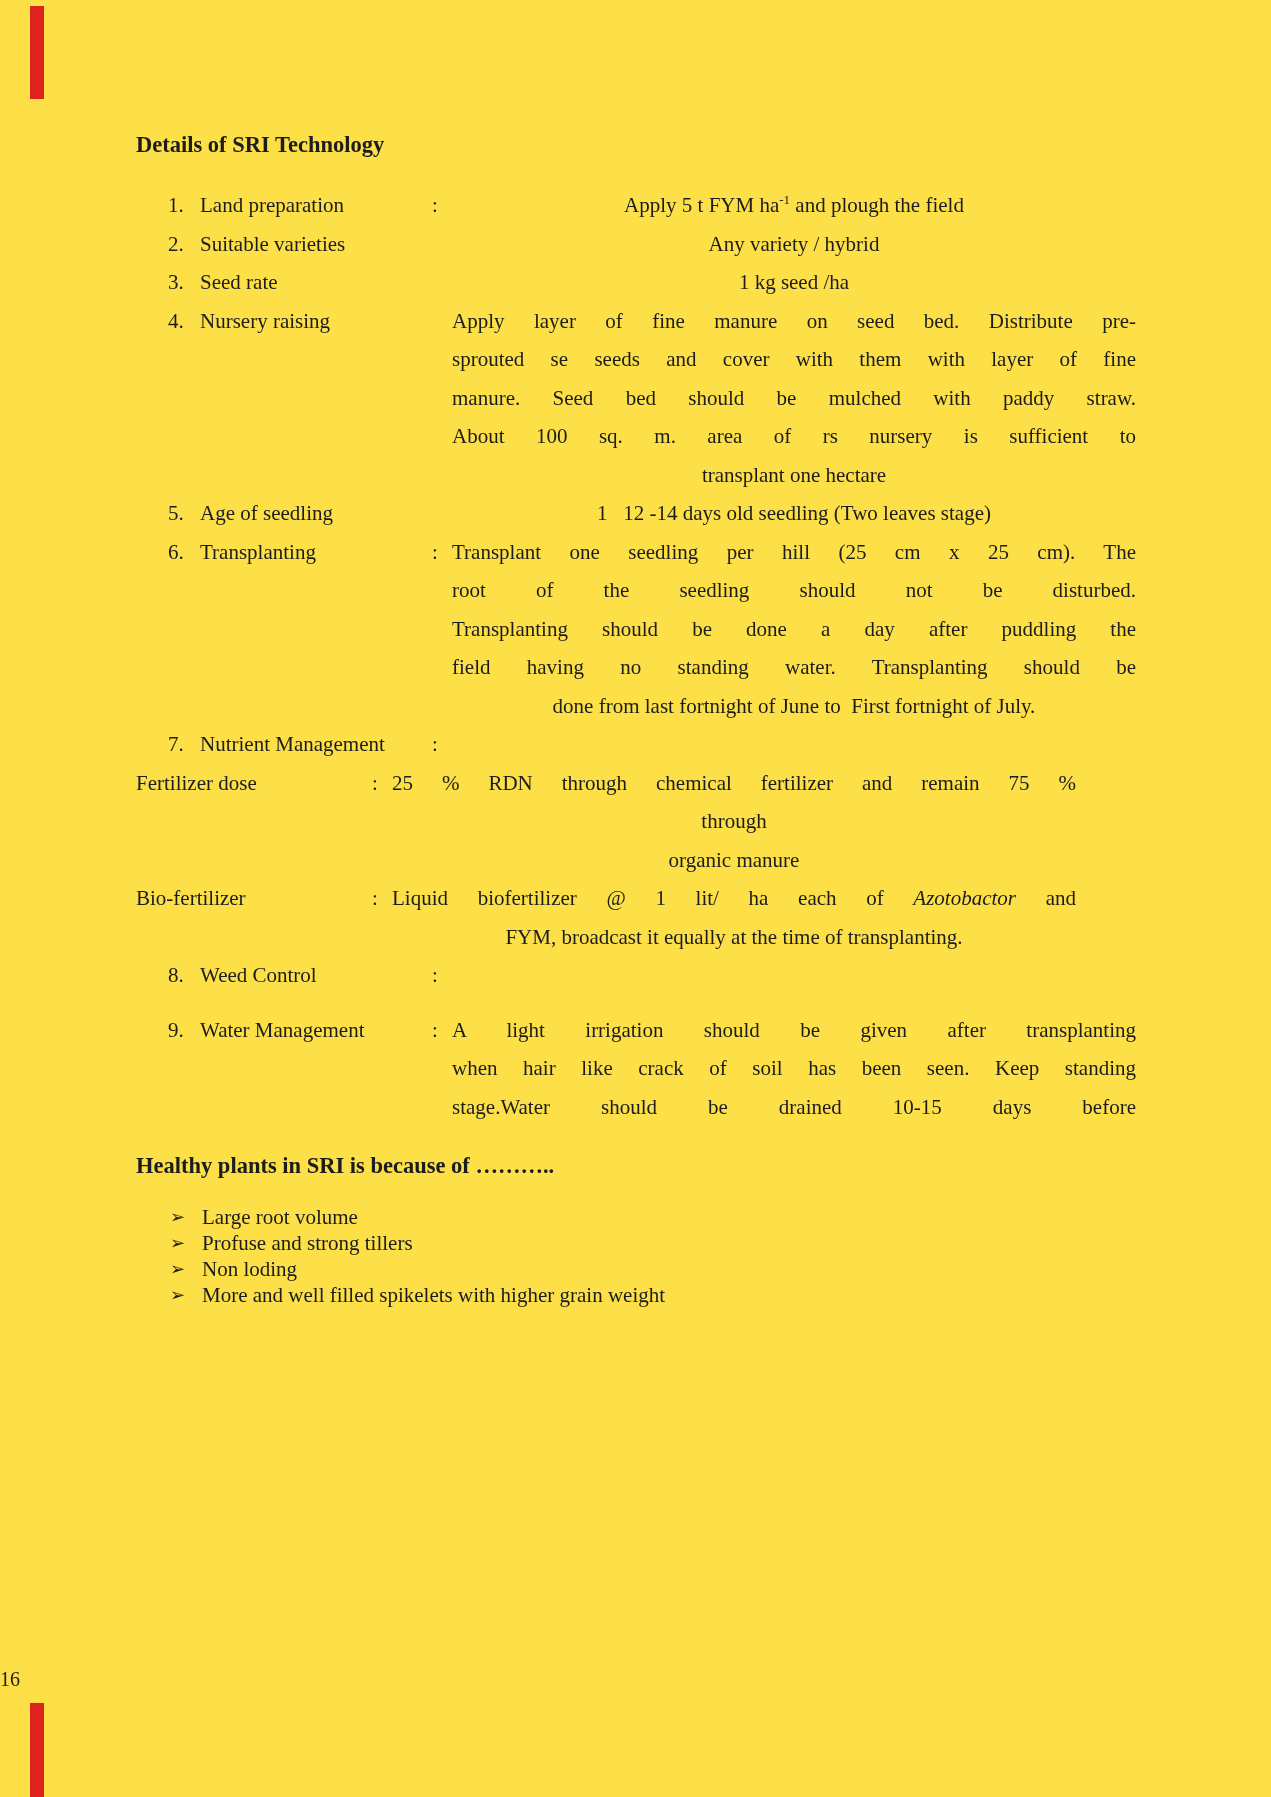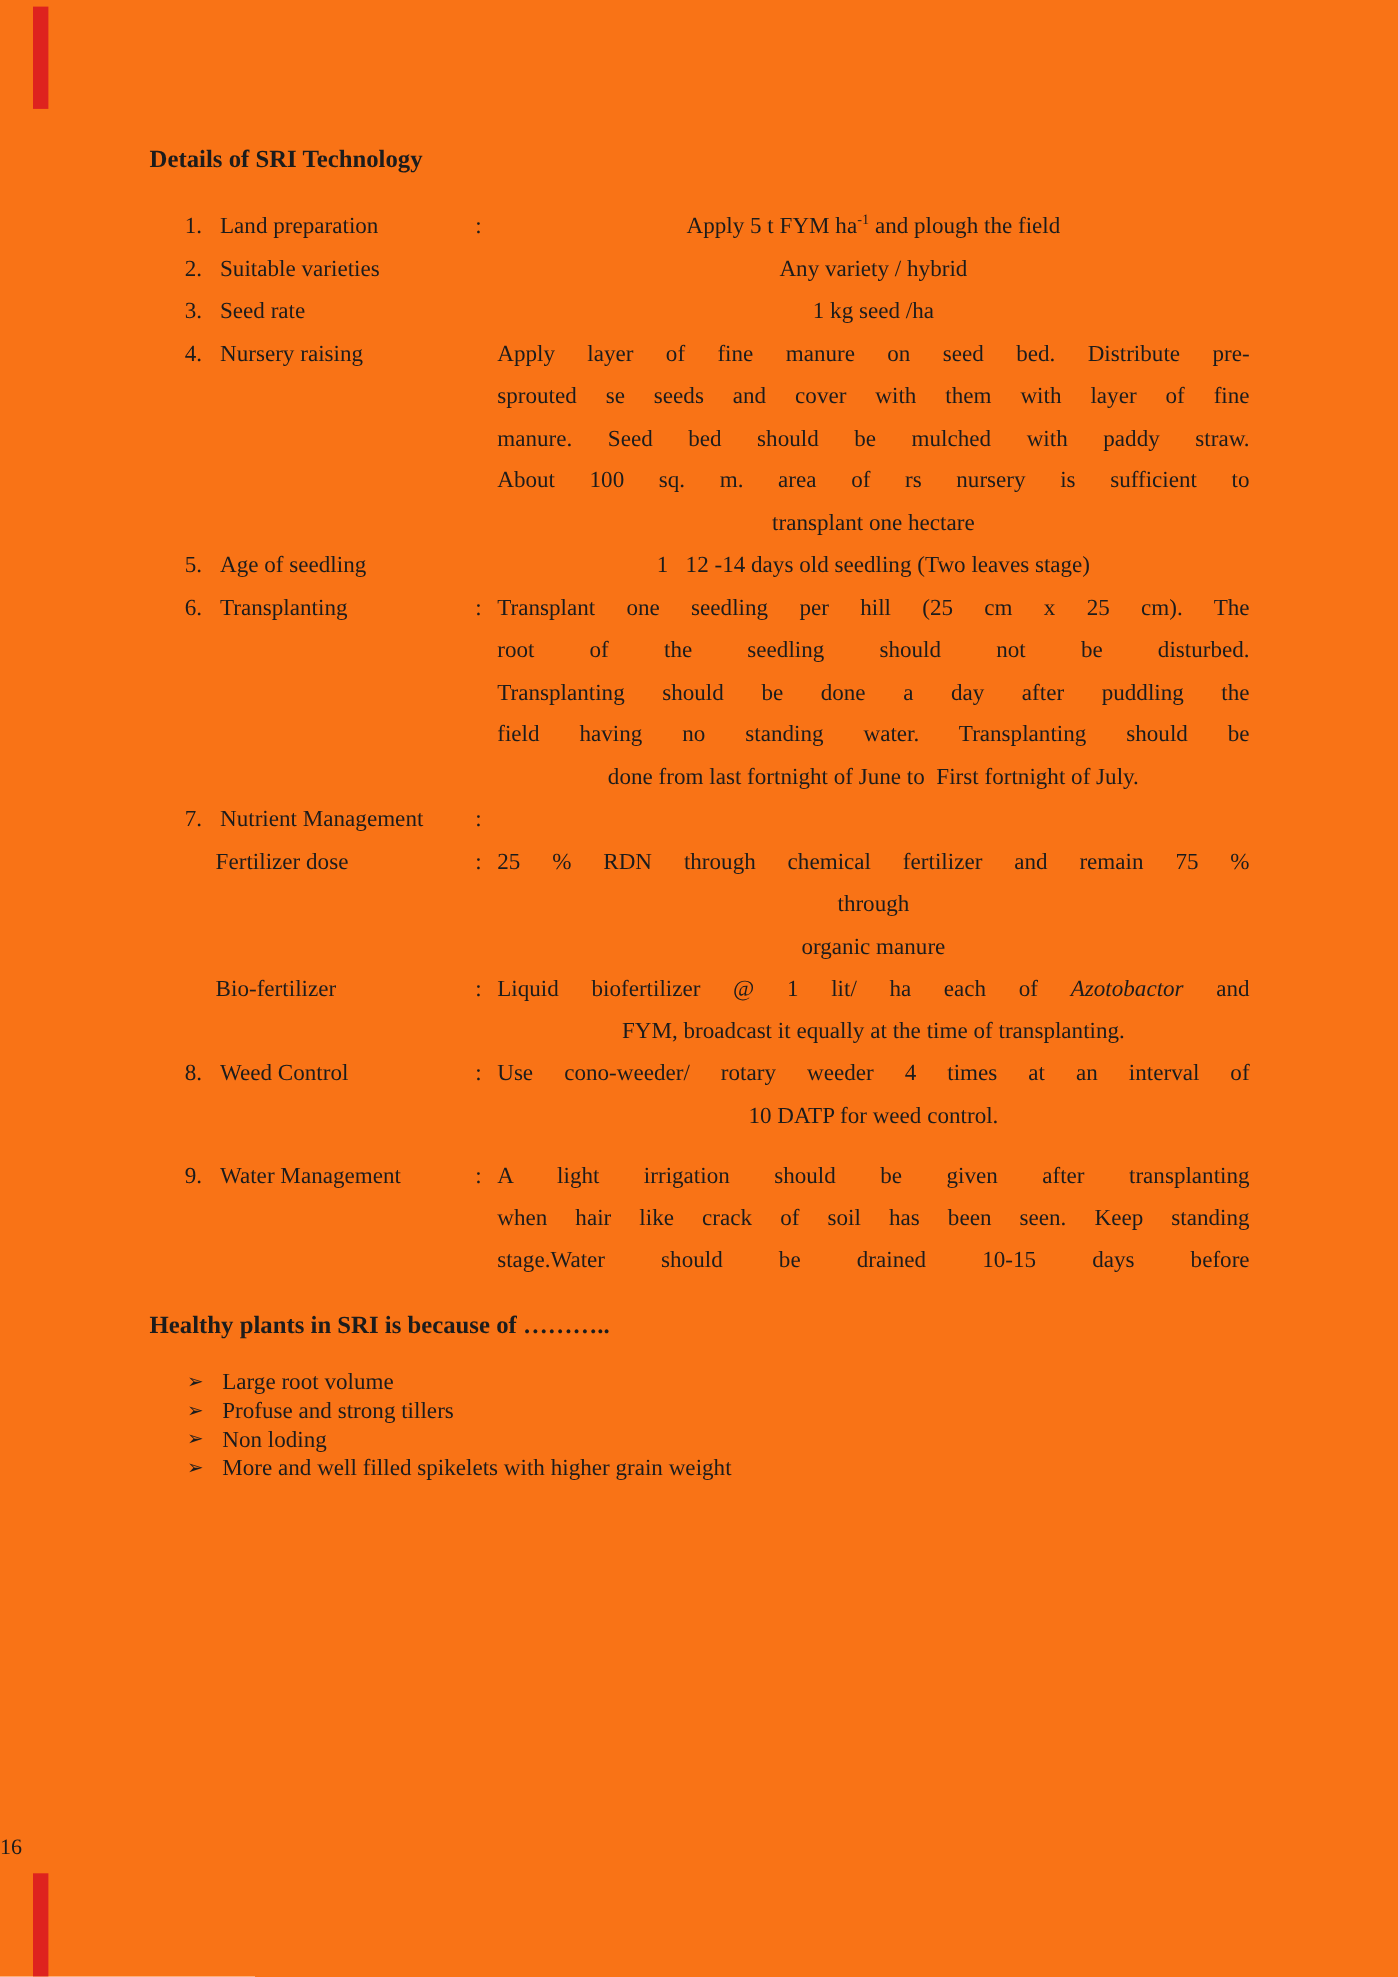--- a/index.html
+++ b/index.html
@@ -1,19 +1,19 @@
 <!DOCTYPE html>
 <html><head>
 <meta charset="utf-8">
 <style>
   html,body { margin:0; padding:0; background:#ffffff; }
   .page {
     position:relative;
     width:1271px; height:1797px;
-    background:#f97316;
+    background:#fde047;
     font-family:"Liberation Serif","DejaVu Serif",serif;
     color:#1c1c1c;
     overflow:hidden;
   }
   .red-bar {
     position:absolute;
     left:30px; width:14px;
   }
   .red-bar.top { top:6px; height:93px; }
   .red-bar.bottom { top:1703px; height:94px; }
@@ -24,21 +24,21 @@
     width:1004px;
   }
   .doc-title {
     font-size:22.5px; font-weight:bold;
     line-height:30px;
   }
   .list { margin-top:26px; }
   .row { display:flex; align-items:flex-start; font-size:21px; line-height:38.5px; }
   .row .num   { width:32px;  margin-left:32px; flex:none; }
   .row .label { width:232px; flex:none; }
-  .row.sub .label { width:236px; margin-left:60px; }
+  .row.sub .label { width:236px; }
   .row .colon { width:20px;  flex:none; }
   .row .desc  { width:684px; flex:none; }
   .line { text-align:center; white-space:pre-wrap; }
   .line.j { text-align:justify; text-align-last:justify; white-space:normal; }
   sup { font-size:13px; line-height:0; vertical-align:super; }
   .gap-before { margin-top:16px; }
 
   .heading2 {
     margin-top:24px;
     font-size:22.5px; font-weight:bold; line-height:32px;
@@ -151,24 +151,20 @@
         <div class="desc">
           <div class="line j"><span>Liquid biofertilizer @ 1 lit/ ha each of </span><i>Azotobactor</i><span>  and</span></div>
           <div class="line">FYM, broadcast it equally at the time of transplanting.</div>
         </div>
       </div>
 
       <div class="row">
         <div class="num">8.</div>
         <div class="label">Weed Control</div>
         <div class="colon">:</div>
-        <div class="desc">
-          <div class="line j">Use cono-weeder/ rotary weeder 4 times at an interval of</div>
-          <div class="line">10 DATP for weed control.</div>
-        </div>
       </div>
 
       <div class="row gap-before">
         <div class="num">9.</div>
         <div class="label">Water Management</div>
         <div class="colon">:</div>
         <div class="desc">
           <div class="line j">A light irrigation should be given after transplanting</div>
           <div class="line j">when hair like crack of soil has been seen. Keep standing</div>
           <div class="line j">stage.Water should be drained 10-15 days before</div>

